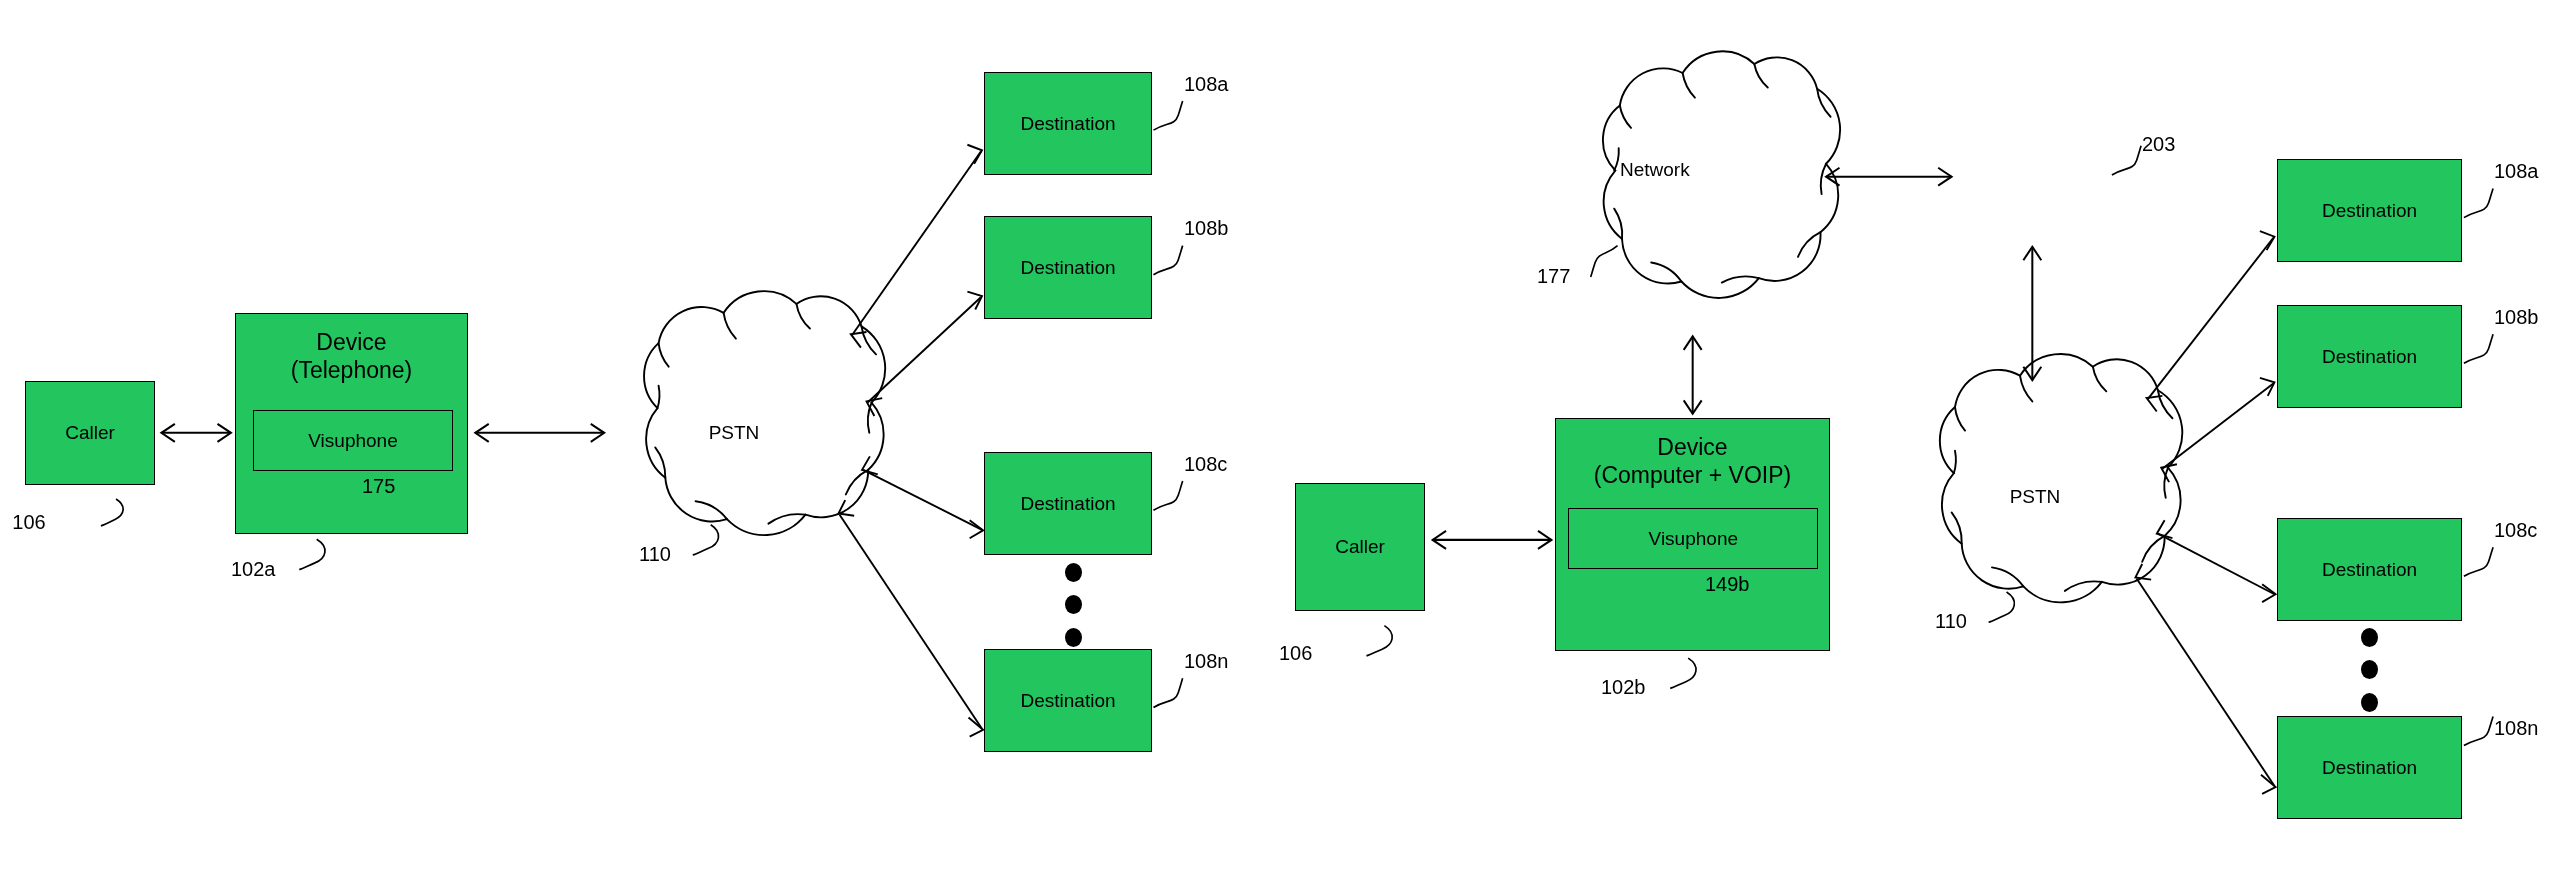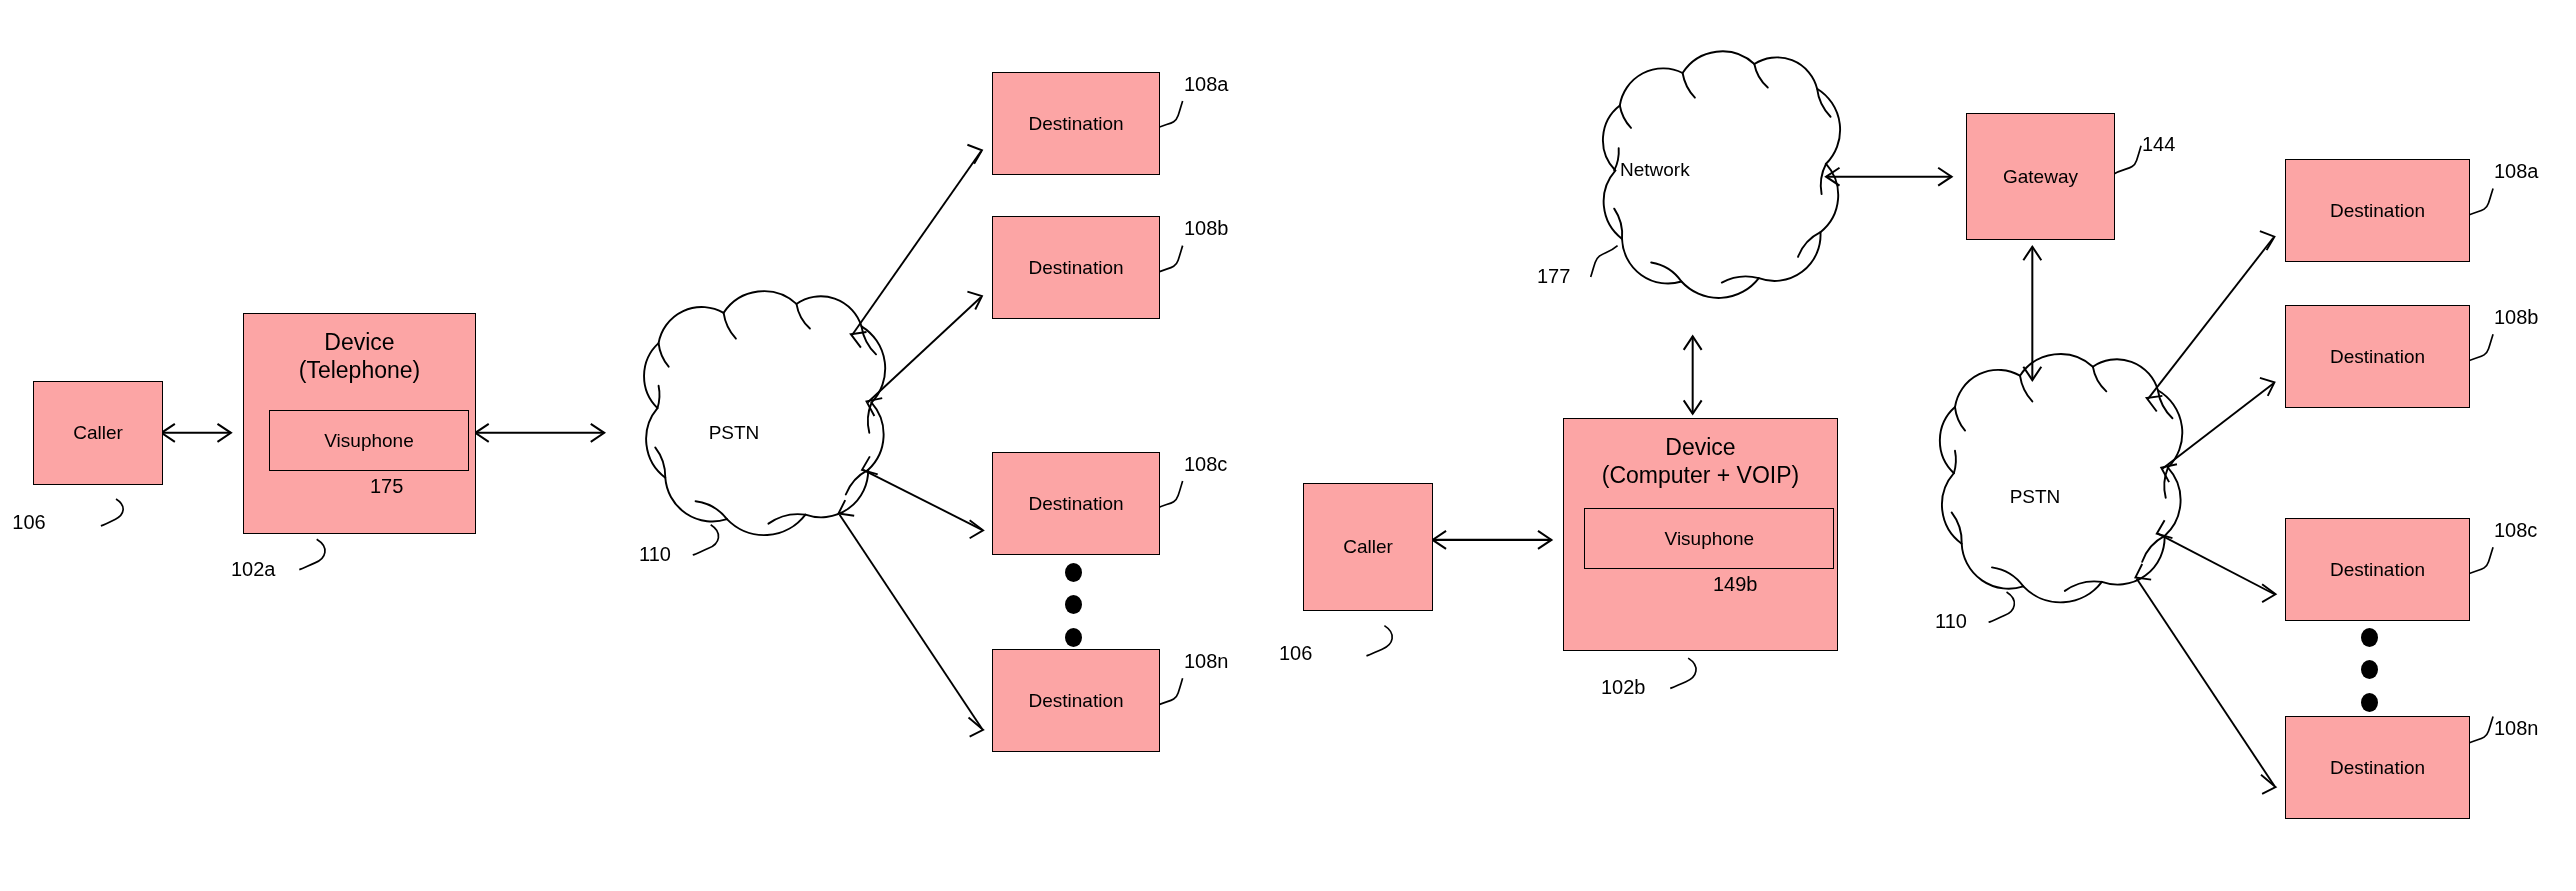--- a/index.html
+++ b/index.html
@@ -1,21 +1,21 @@
 <!DOCTYPE html>
 <html style="font-size:9px"><head>
 <meta charset="utf-8">
 <style>
   html,body{margin:0;padding:0;background:#ffffff;}
   body{width:2576px;height:892px;overflow:hidden;
        font-family:"Liberation Sans","DejaVu Sans",sans-serif;}
   #stage{position:relative;width:2576px;height:892px;background:#fff;}
   svg.layer{position:absolute;left:0;top:0;width:2576px;height:892px;}
-  .box{position:absolute;border:1.7px solid #000;background:#fca5a5;box-sizing:border-box;
-       display:flex;align-items:center;justify-content:center;text-align:center;margin-left:8px;}
+  .box{position:absolute;border:1.7px solid #000;background:#22c55e;box-sizing:border-box;
+       display:flex;align-items:center;justify-content:center;text-align:center;}
   .boxlabel{font-size:19px;color:#000;line-height:1.22;white-space:pre-line;}
   .devtitle{position:absolute;left:0;right:0;text-align:center;font-size:23px;
             color:#000;line-height:1.25;white-space:pre-line;}
   .ref{position:absolute;font-size:20px;color:#000;white-space:nowrap;}
   .dot{position:absolute;background:#000;border-radius:50%;}
 </style>
 </head>
 <body>
 
 <div id="stage">
@@ -271,24 +271,21 @@
   </div>
 
   <div class="box" style="left:984px;top:649px;width:168px;height:103px;">
     <span class="boxlabel">Destination</span>
   </div>
   <div class="ref" style="left:1184px;top:650px;">108n</div>
 
   <div class="boxlabel" style="position:absolute;left:1620px;top:158px;width:146px;text-align:left;">Network</div>
   <div class="ref" style="left:1537px;top:265px;">177</div>
 
-  <div class="box" style="left:1958px;top:113px;width:149px;height:127px;">
-    <span class="boxlabel">Gateway</span>
-  </div>
-  <div class="ref" style="left:2142px;top:133px;">144</div>
+  <div class="ref" style="left:2142px;top:133px;">203</div>
 
   <div class="box" style="left:1295px;top:483px;width:130px;height:128px;">
     <span class="boxlabel">Caller</span>
   </div>
   <div class="ref" style="left:1279px;top:642px;">106</div>
 
   <div class="box" style="left:1555px;top:418px;width:275px;height:233px;display:block;">
     <div class="devtitle" style="top:13.5px;">Device
 (Computer + VOIP)</div>
     <div class="box" style="left:12.3px;top:89px;width:250px;height:61px;">

